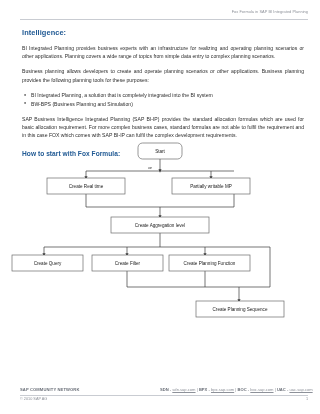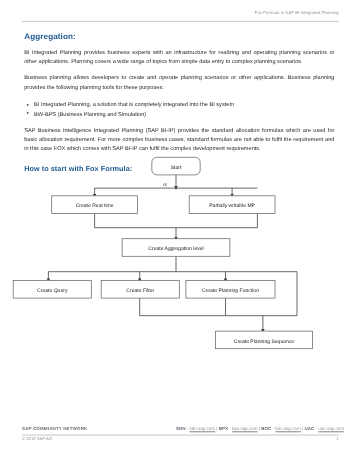--- a/index.html
+++ b/index.html
@@ -180,21 +180,21 @@
 
 <div class="page">
 
   <div class="doc-header">
     <div class="htext">Fox Formula in SAP BI Integrated Planning</div>
     <div class="hrule"></div>
   </div>
 
   <div class="content">
 
-    <h2 class="section-title">Aggregation:</h2>
+    <h2 class="section-title">Intelligence:</h2>
 
     <p class="para">BI Integrated Planning provides business experts with an infrastructure for realizing and operating planning scenarios or other applications. Planning covers a wide range of topics from simple data entry to complex planning scenarios.</p>
 
     <p class="para">Business planning allows developers to create and operate planning scenarios or other applications. Business planning provides the following planning tools for these purposes:</p>
 
     <ul class="bullets">
       <li>BI Integrated Planning, a solution that is completely integrated into the BI system</li>
       <li>BW-BPS (Business Planning and Simulation)</li>
     </ul>
 

